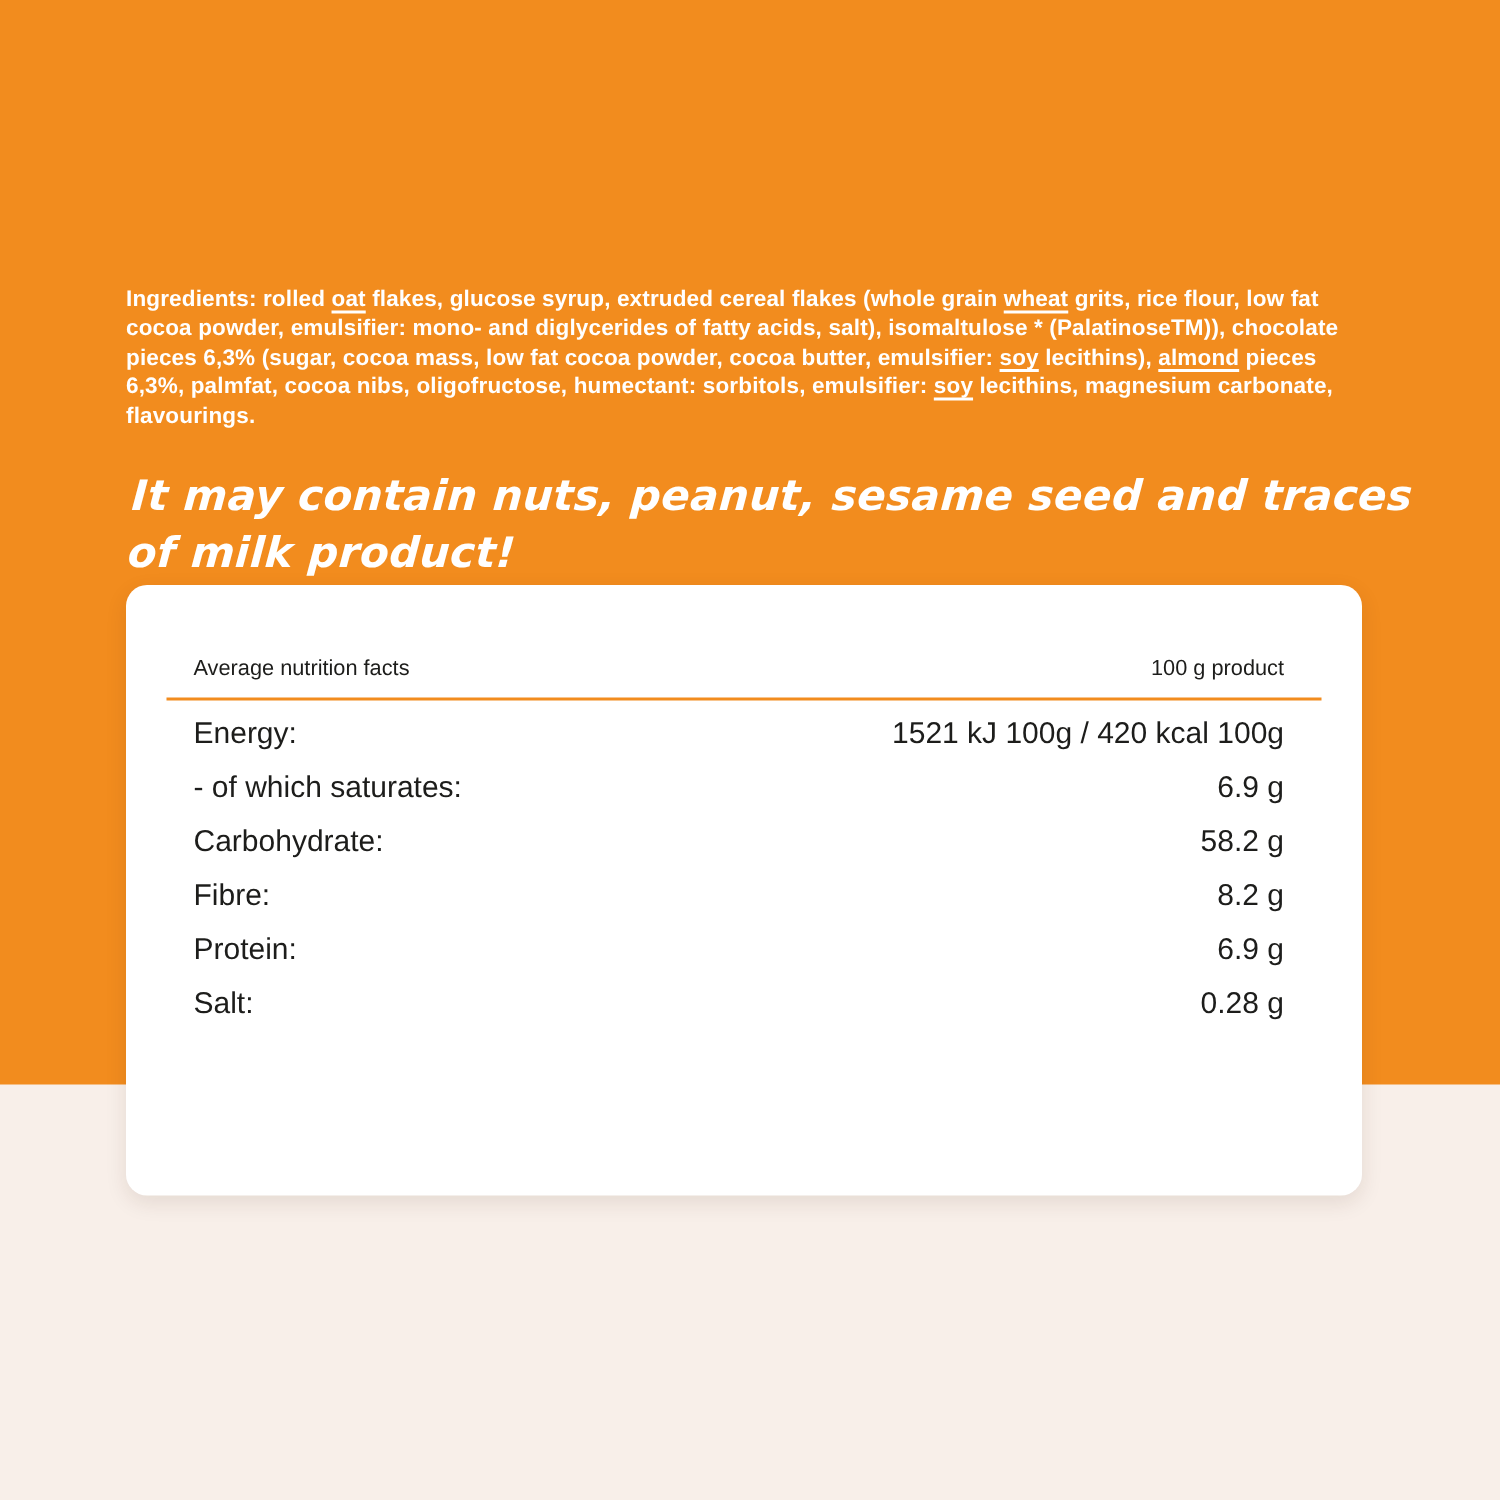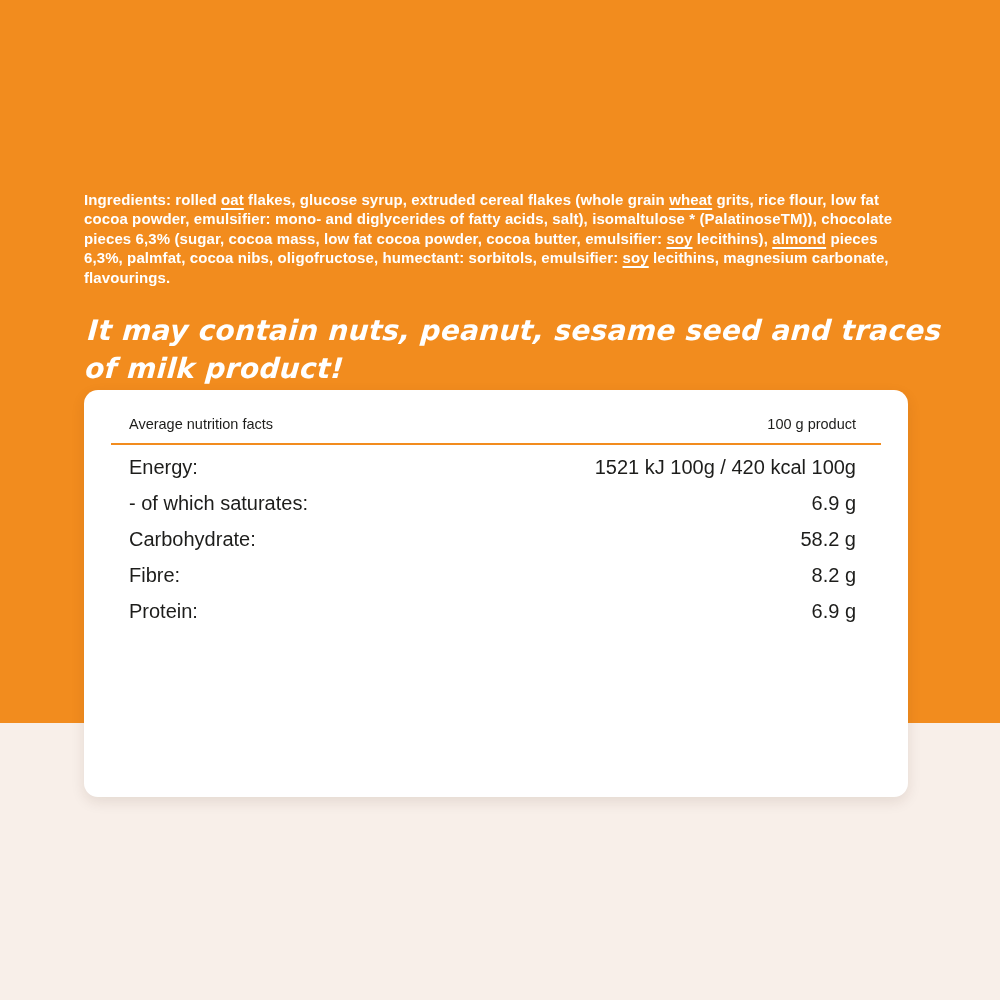--- a/index.html
+++ b/index.html
@@ -51,21 +51,21 @@
   }
 
   .nutrition-card {
     position: absolute;
     left: 84px; top: 390px;
     width: 824px; height: 407px;
     background: var(--card);
     border-radius: 14px;
     box-shadow: 0 5px 14px rgba(60, 30, 0, 0.10);
   }
-  .nutrition-table { margin: 0 27px; padding-top: 24px; color: var(--text-dark); }
+  .nutrition-table { margin: 0 27px; padding-top: 46px; color: var(--text-dark); }
   .nt-header {
     display: flex; justify-content: space-between; align-items: baseline;
     padding: 0 25px 0 18px;
     font-size: 14.5px; line-height: 20px;
   }
   .nt-rule {
     border: none;
     border-top: 2px solid var(--orange);
     margin-top: 9px;
   }
@@ -115,18 +115,22 @@
             <span class="nt-value">58.2 g</span>
           </div>
           <div class="nt-row">
             <span class="nt-label">Fibre:</span>
             <span class="nt-value">8.2 g</span>
           </div>
           <div class="nt-row">
             <span class="nt-label">Protein:</span>
             <span class="nt-value">6.9 g</span>
           </div>
+          <div class="nt-row">
+            <span class="nt-label">Salt:</span>
+            <span class="nt-value">0.28 g</span>
+          </div>
         </div>
 
     </div>
   </div>
 
 </div>
 
 </body></html>

